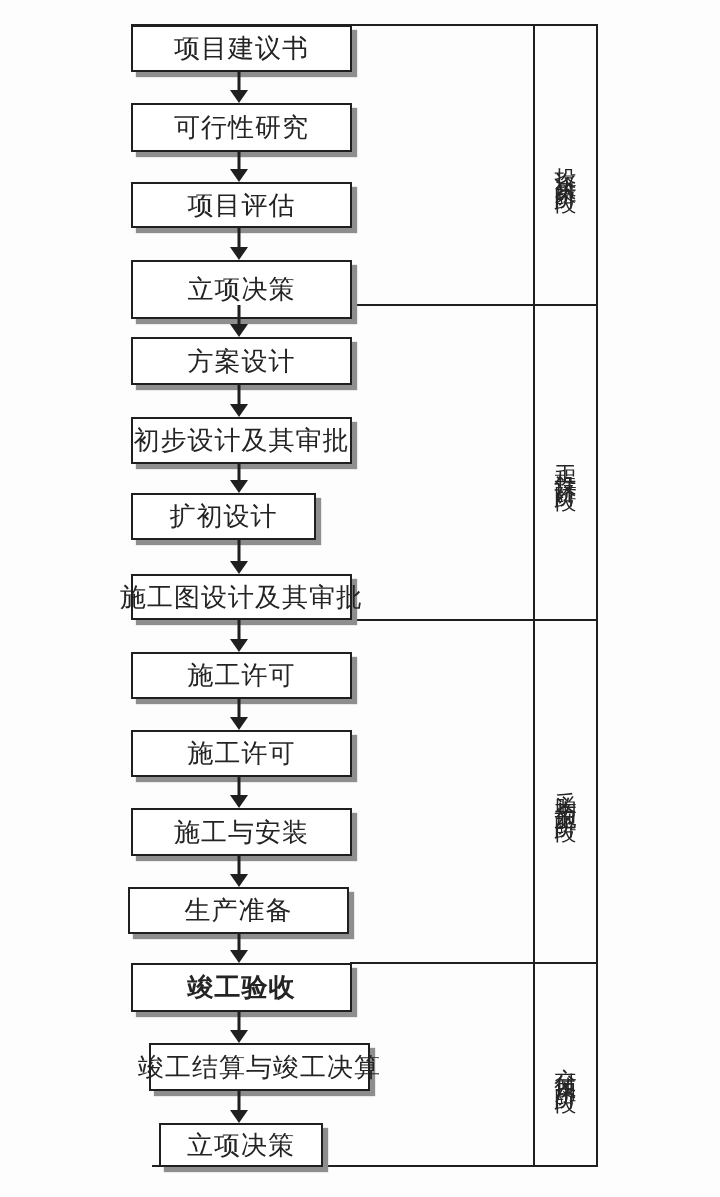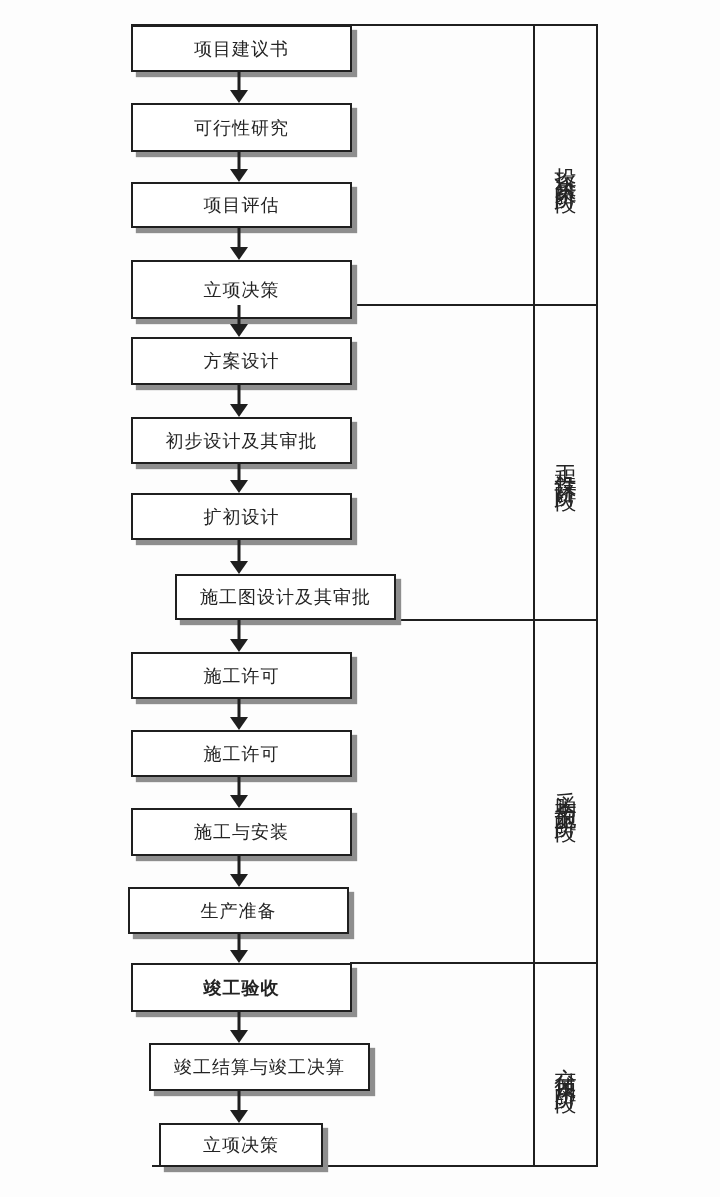--- a/index.html
+++ b/index.html
@@ -13,21 +13,21 @@
   .hline, .vline { position:absolute; background:var(--line,#1f1f1f); }
   .hline { height:2px; }
   .vline { width:2px; }
   .flow-box {
     position:absolute;
     box-sizing:border-box;
     background:#ffffff;
     border:2px solid var(--line,#1f1f1f);
     box-shadow:5px 5px 1px var(--shadow,#8e8e8e);
     display:flex; align-items:center; justify-content:center;
-    font-size:18px; letter-spacing:1px;
+    font-size:26px; letter-spacing:1px;
     color:var(--text,#222222);
     white-space:nowrap;
   }
   .flow-arrow { position:absolute; }
   .flow-arrow .shaft {
     position:absolute; top:0; left:50%; transform:translateX(-50%);
     width:3px; background:var(--line,#1f1f1f);
   }
   .flow-arrow .head {
     position:absolute; bottom:0; left:50%; transform:translateX(-50%);
@@ -88,24 +88,24 @@
       </div>
       <div class="flow-box" style="left: 131px; width: 221px; top: 260px; height: 59px;">
         <span>立项决策</span>
       </div>
       <div class="flow-box" style="left: 131px; width: 221px; top: 337px; height: 48px;">
         <span>方案设计</span>
       </div>
       <div class="flow-box" style="left: 131px; width: 221px; top: 417px; height: 47px;">
         <span>初步设计及其审批</span>
       </div>
-      <div class="flow-box" style="left: 131px; width: 221px; top: 493px; height: 47px;">
+      <div class="flow-box" style="left: 131px; width: 185px; top: 493px; height: 47px;">
         <span>扩初设计</span>
       </div>
-      <div class="flow-box" style="left: 131px; width: 221px; top: 574px; height: 46px; margin-left: 44px;">
+      <div class="flow-box" style="left: 131px; width: 221px; top: 574px; height: 46px;">
         <span>施工图设计及其审批</span>
       </div>
       <div class="flow-box" style="left: 131px; width: 221px; top: 652px; height: 47px;">
         <span>施工许可</span>
       </div>
       <div class="flow-box" style="left: 131px; width: 221px; top: 730px; height: 47px;">
         <span>施工许可</span>
       </div>
       <div class="flow-box" style="left: 131px; width: 221px; top: 808px; height: 48px;">
         <span>施工与安装</span>

